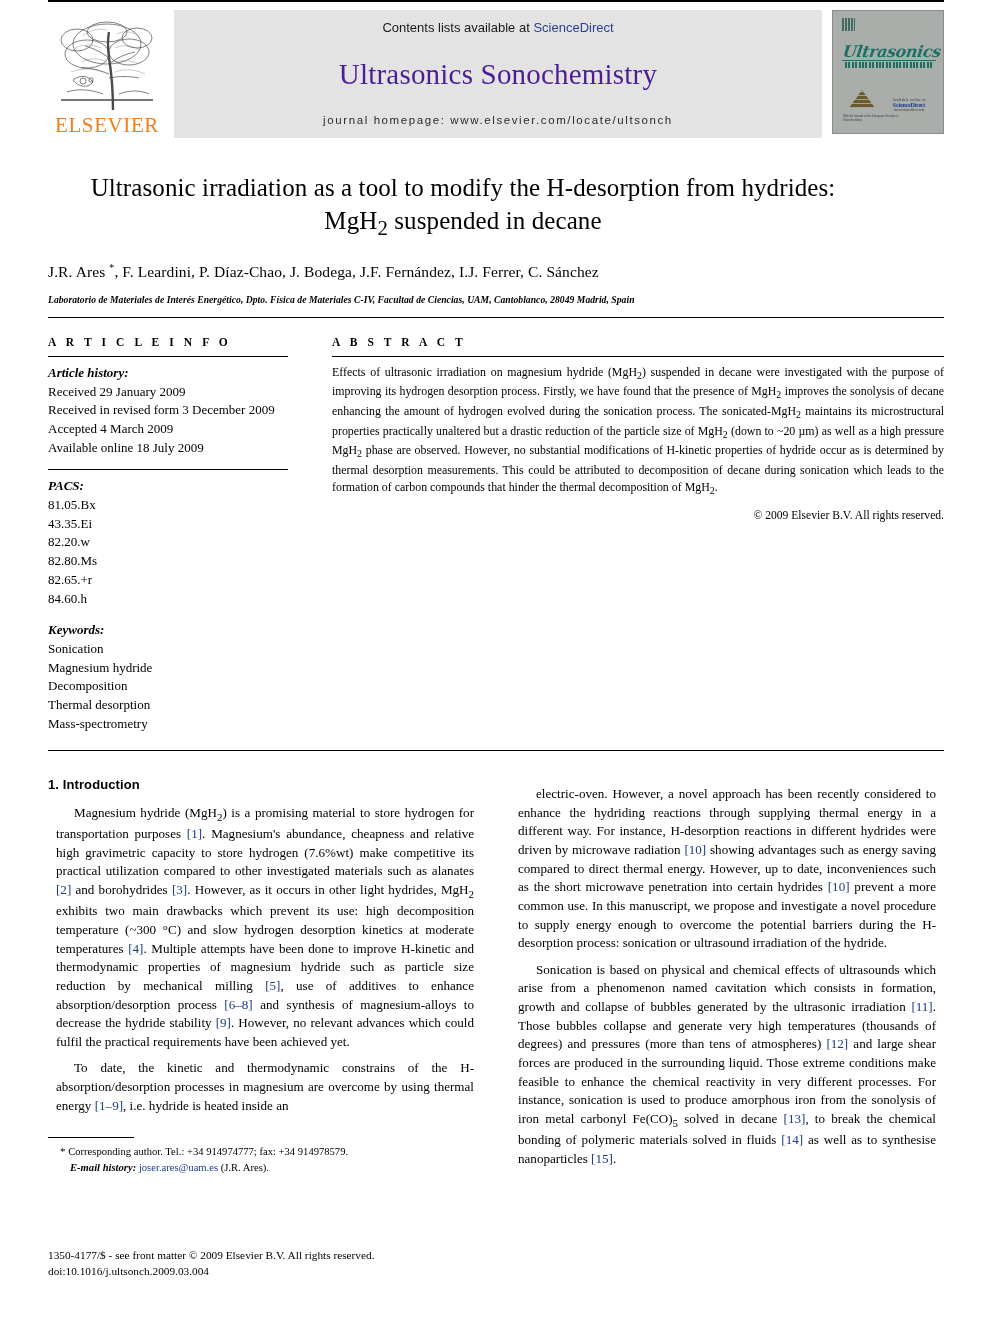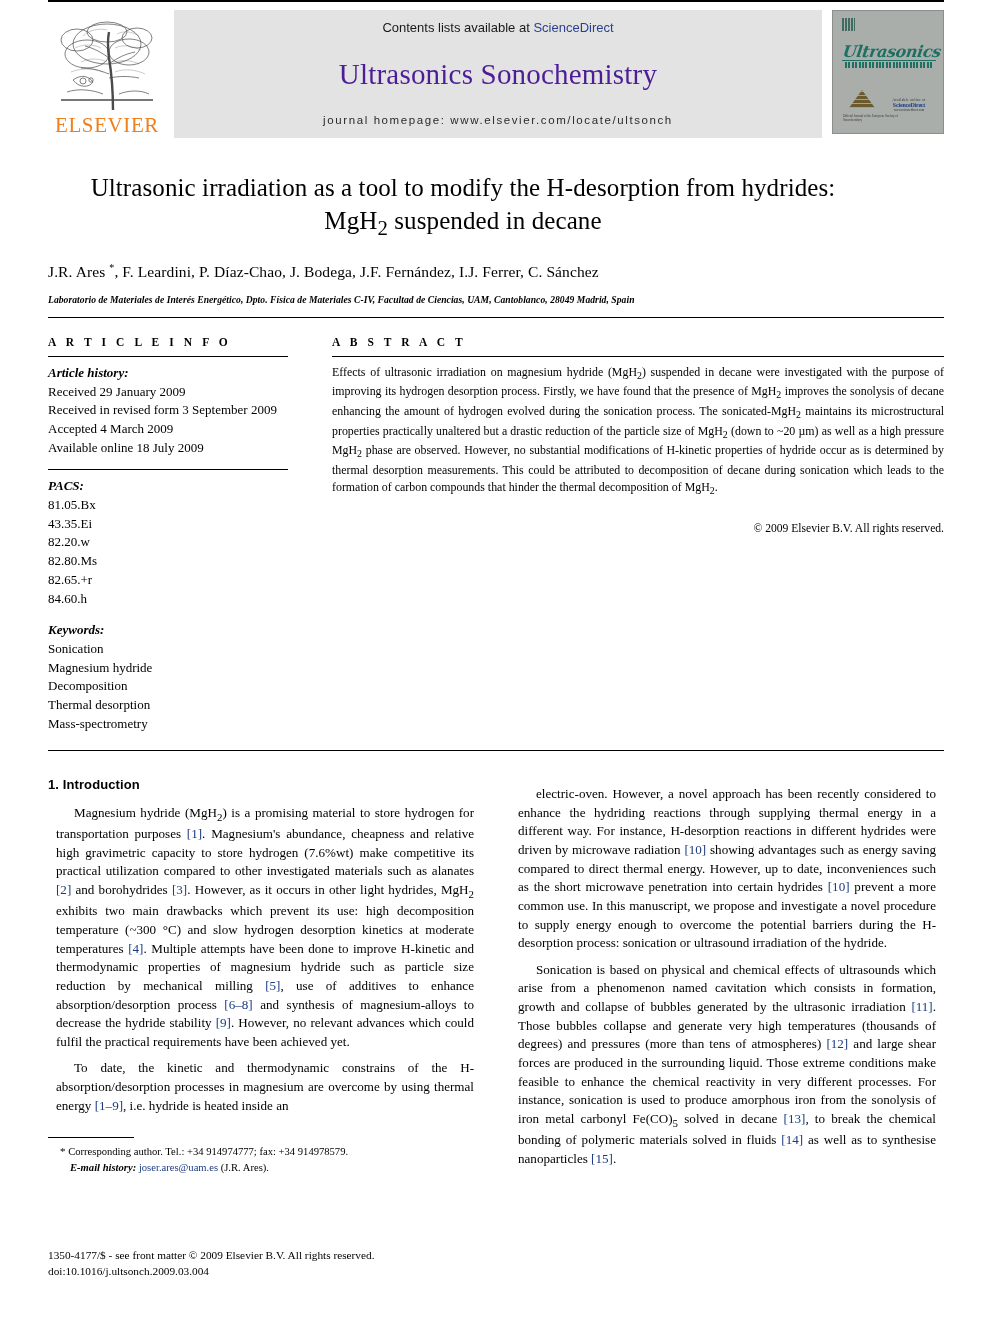--- a/index.html
+++ b/index.html
@@ -205,21 +205,21 @@
   .rule-mid { border-top: 1px solid #000; margin: 11px 0 7px 0; }
 
   .abstract-body {
     font-size: 11.9px;
     line-height: 1.44;
     text-align: justify;
   }
   .copyright {
     text-align: right;
     font-size: 11.6px;
-    margin-top: 23px;
+    margin-top: 10px;
   }
 
   .info-bottom-rule {
     border-top: 1.5px solid #000;
     margin-top: 16px;
   }
 
   
   .body-cols {
     margin-top: 26px;
@@ -344,21 +344,21 @@
   </div>
 
   <div class="info-abstract">
 
     <div class="col-info">
       <div class="sec-label">A R T I C L E   I N F O</div>
       <div class="thin-rule"></div>
       <div class="info-group">
         <div class="head">Article history:</div>
         <div>Received 29 January 2009</div>
-        <div>Received in revised form 3 September 2009</div>
+        <div>Received in revised form 3 December 2009</div>
         <div>Accepted 4 March 2009</div>
         <div>Available online 18 July 2009</div>
       </div>
       <div class="rule-mid"></div>
       <div class="info-group">
         <div class="head">PACS:</div>
         <div>81.05.Bx</div>
         <div>43.35.Ei</div>
         <div>82.20.w</div>
         <div>82.80.Ms</div>

